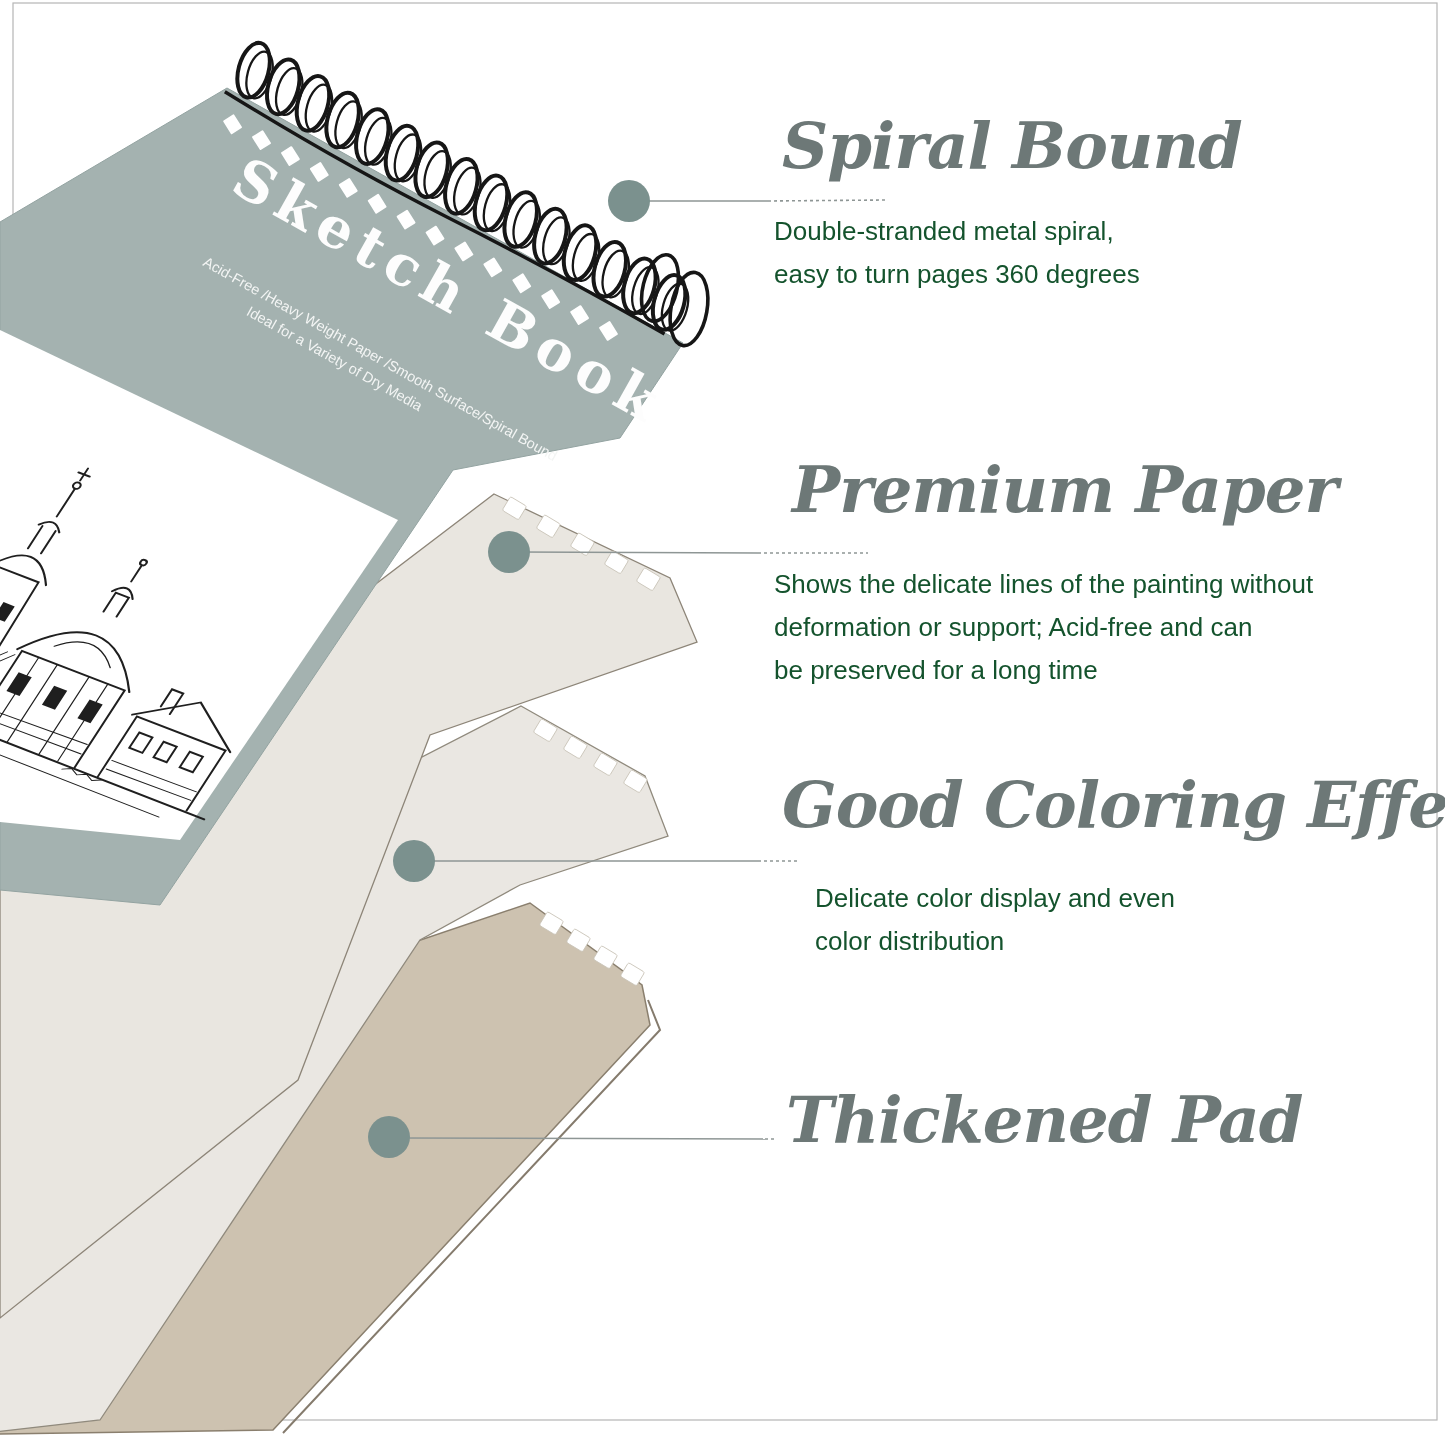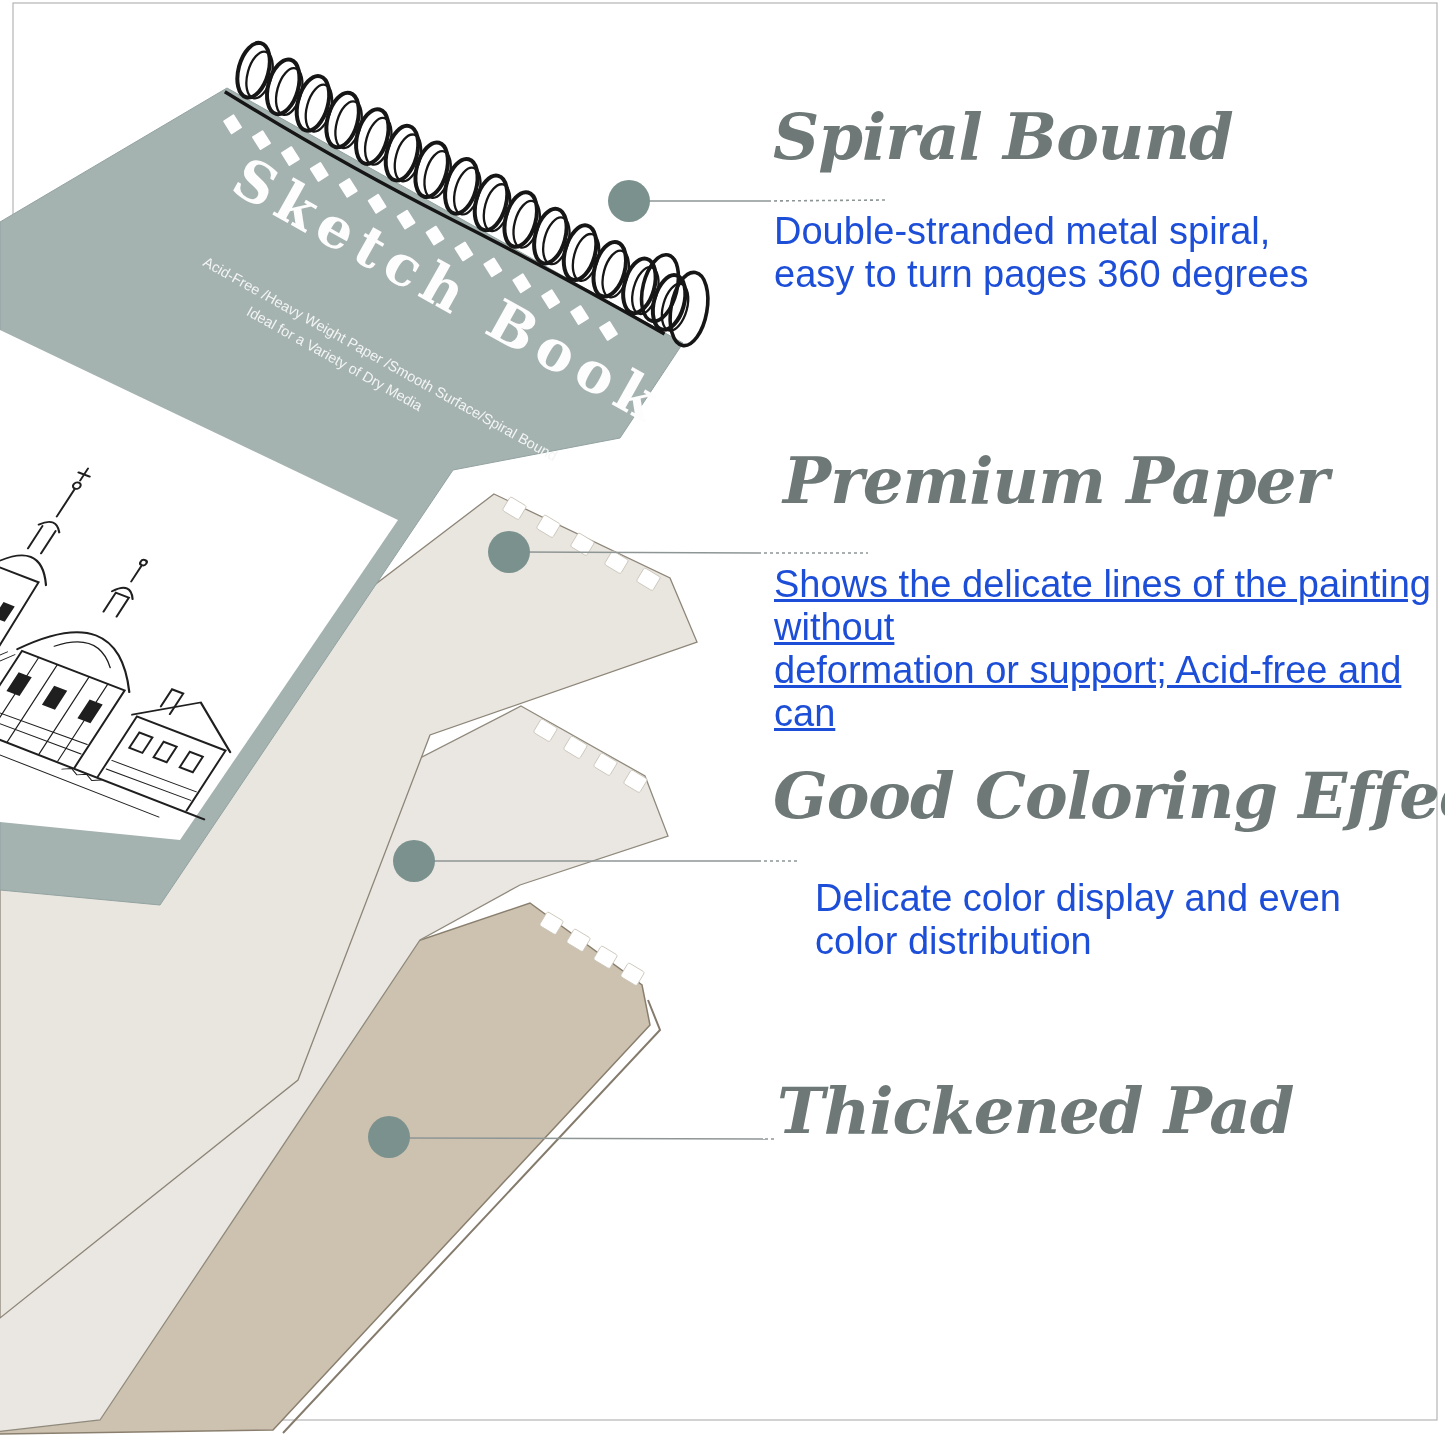--- a/index.html
+++ b/index.html
@@ -1,22 +1,22 @@
 <!DOCTYPE html>
 <html><head>
 <meta charset="utf-8">
 <style>
   html,body{margin:0;padding:0;background:#ffffff;}
   #stage{position:relative;width:1445px;height:1437px;background:#ffffff;overflow:hidden;
          font-family:"Liberation Sans",sans-serif;}
   #art{position:absolute;left:0;top:0;}
-  .co-head{position:absolute;margin:7px;white-space:nowrap;
+  .co-head{position:absolute;margin:16px;white-space:nowrap;
            font-family:"DejaVu Serif",serif;font-style:italic;font-weight:bold;
            font-size:64px;line-height:1.0;color:#6d7877;letter-spacing:-1px;}
-  .co-body{position:absolute;color:#1d4ed8;font-size:38px;line-height:43px;
+  .co-body{position:absolute;color:#14532d;font-size:26px;line-height:43px;
            font-family:"Liberation Sans",sans-serif;}
   .co-body span{display:block;}
 </style>
 </head>
 <body>
 
 <div id="stage">
 
 <svg id="art" width="1445" height="1437" viewBox="0 0 1445 1437">
 
@@ -192,23 +192,24 @@
 </svg>
 
   <h2 class="co-head" style="left:766px;top:98px;">Spiral Bound</h2>
   <div class="co-body" style="left:774px;top:210px;">
     <span>Double-stranded metal spiral,</span>
     <span>easy to turn pages 360 degrees</span>
     <span></span>
   </div>
 
   <h2 class="co-head" style="left:776px;top:442px;">Premium Paper</h2>
-  <div class="co-body" style="left:774px;top:563px;text-decoration:underline;">
+  <div class="co-body" style="left:774px;top:563px;">
     <span>Shows the delicate lines of the painting without</span>
     <span>deformation or support; Acid-free and can</span>
+    <span>be preserved for a long time</span>
   </div>
 
   <h2 class="co-head" style="left:766px;top:757px;">Good Coloring Effect</h2>
   <div class="co-body" style="left:772px;top:877px;margin-left:43px;">
     <span>Delicate color display and even</span>
     <span>color distribution</span>
     <span></span>
   </div>
 
   <h2 class="co-head" style="left:770px;top:1072px;text-align:center;">Thickened Pad</h2>

